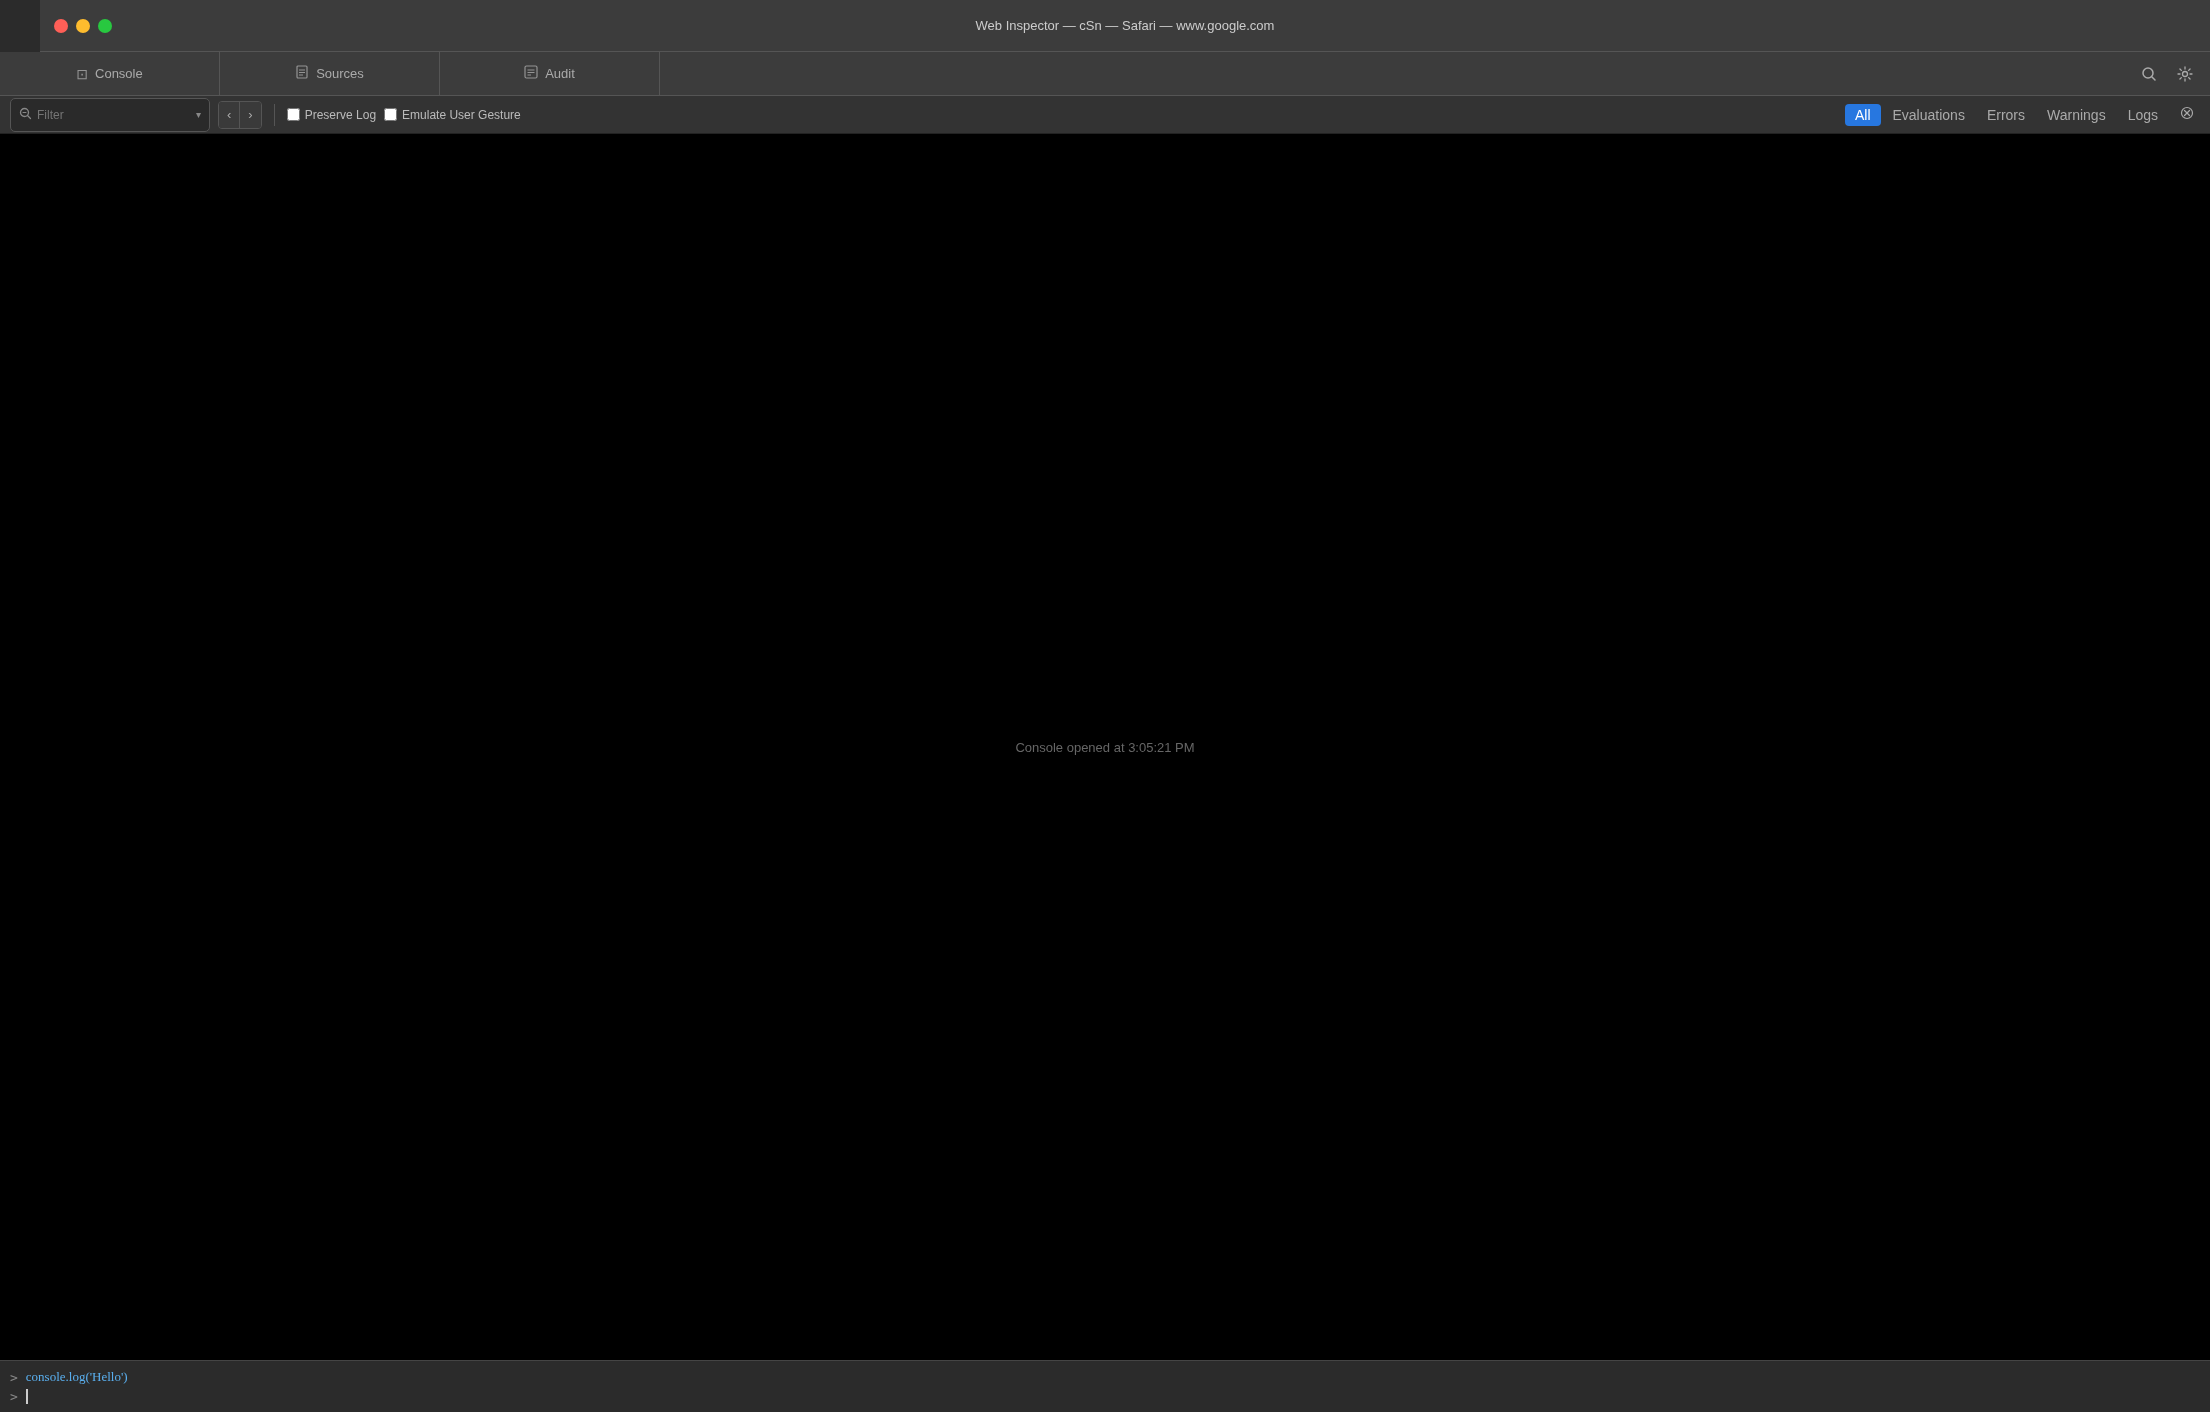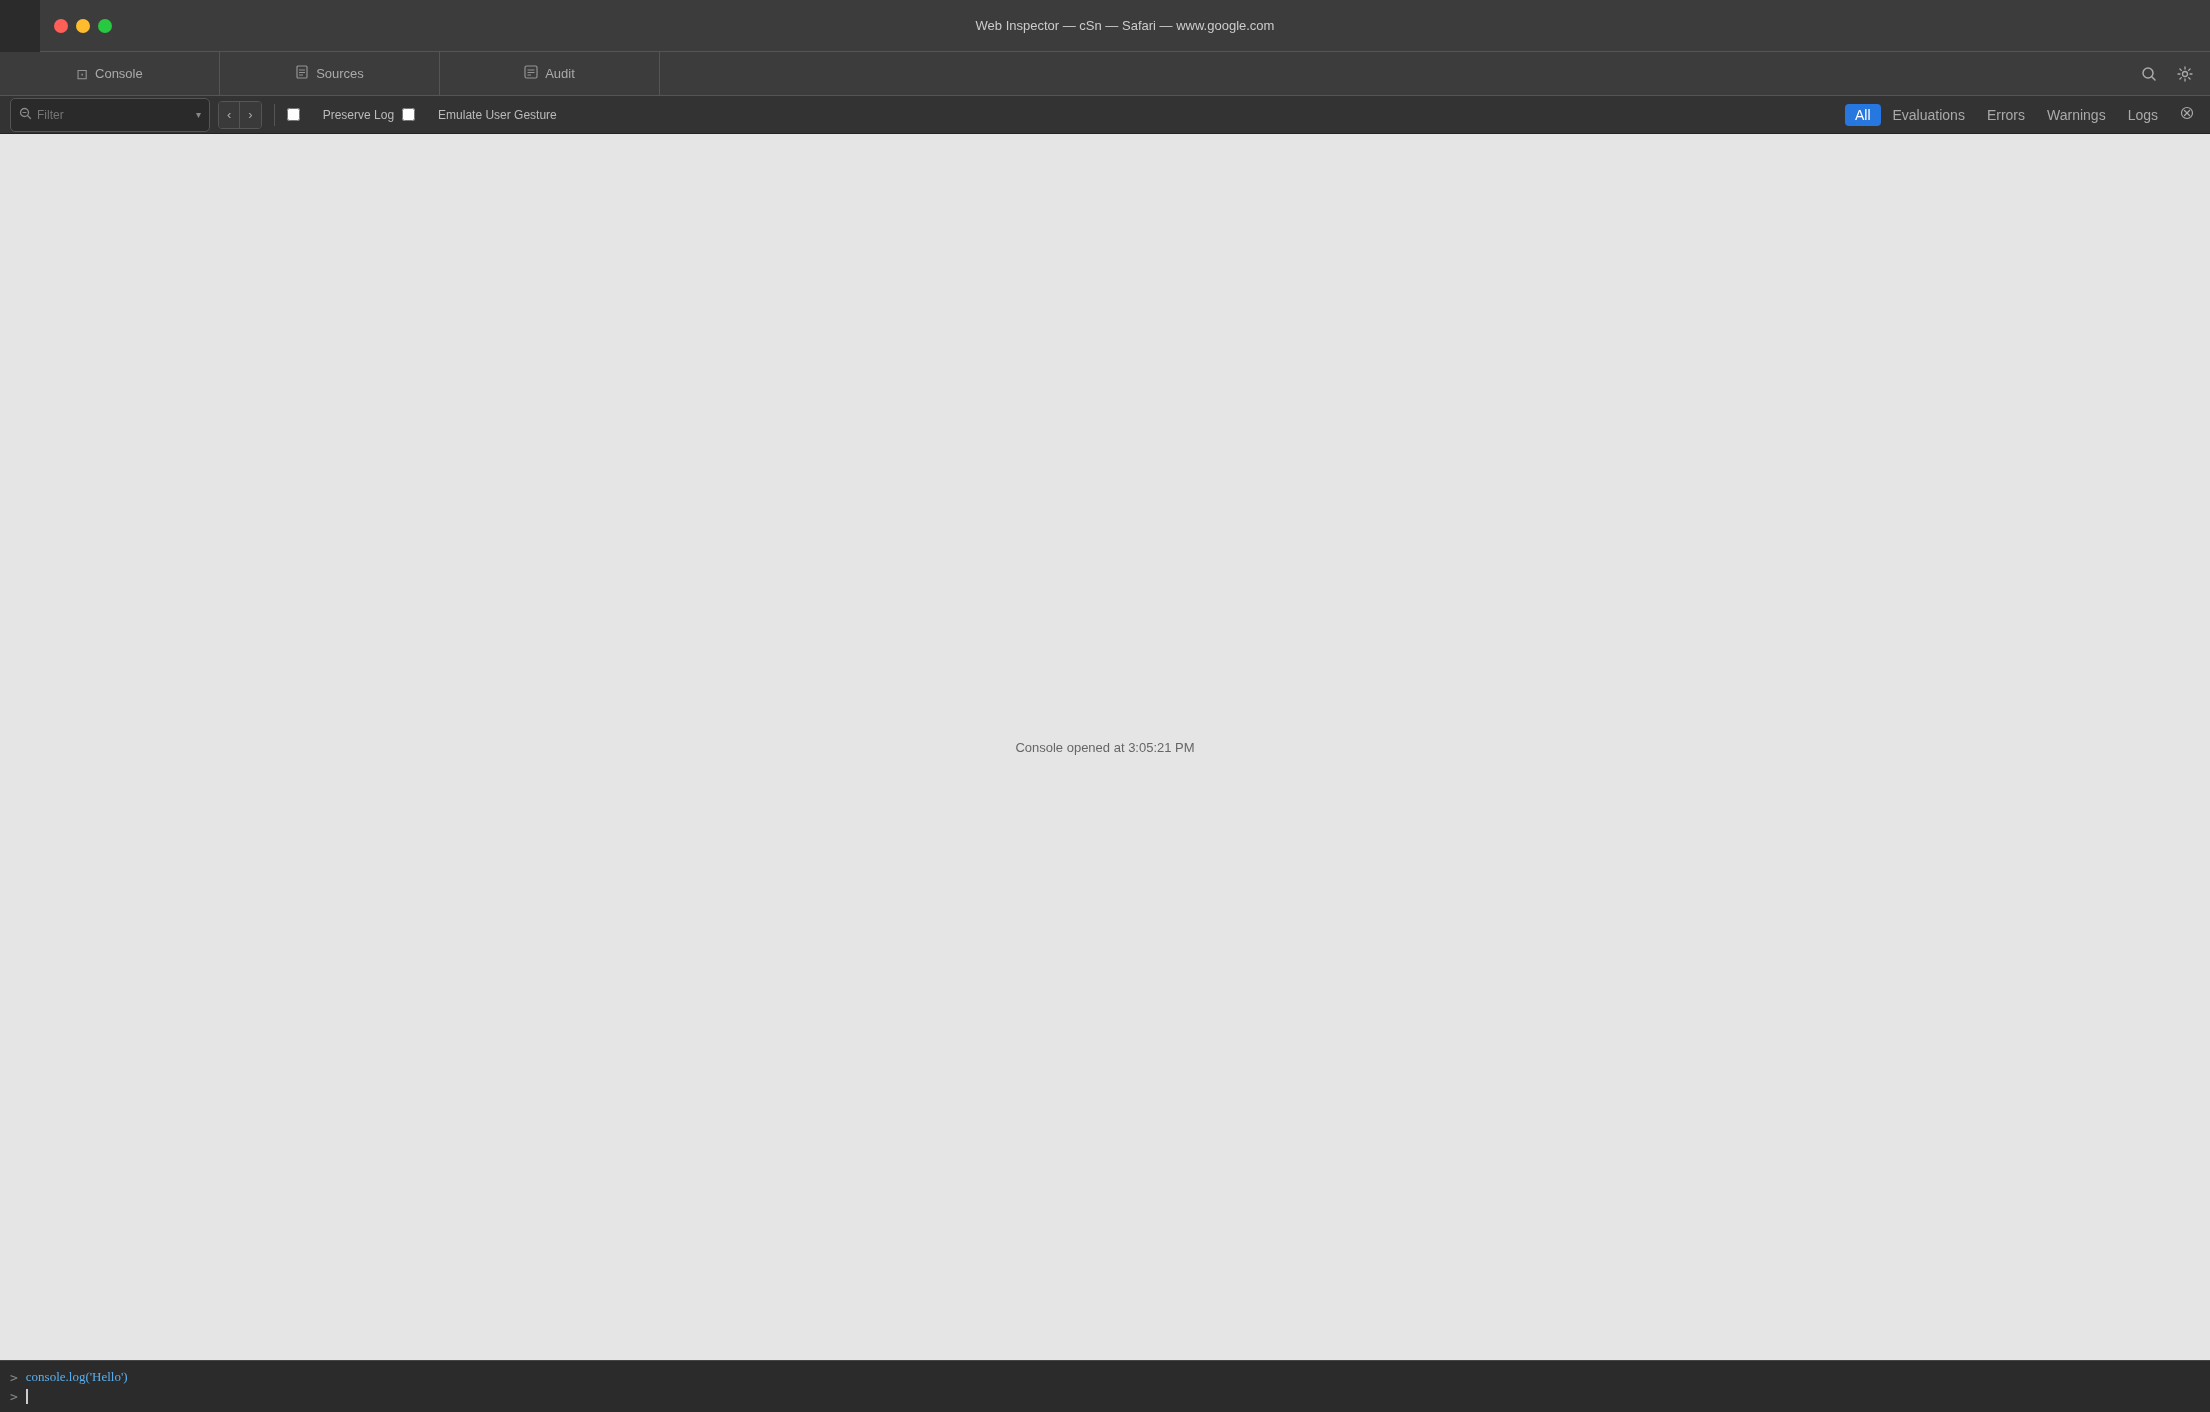--- a/index.html
+++ b/index.html
@@ -174,21 +174,21 @@
     .separator {
       width: 1px;
       height: 22px;
       background: #555;
       margin: 0 4px;
     }
 
     .checkbox-label {
       display: flex;
       align-items: center;
-      gap: 23px;
+      gap: 5px;
       color: #bbb;
       font-size: 12px;
       cursor: pointer;
       user-select: none;
     }
 
     .checkbox-label input[type="checkbox"] {
       accent-color: #555;
       cursor: pointer;
     }
@@ -222,21 +222,21 @@
       cursor: pointer;
       font-size: 16px;
       padding: 2px 6px;
       border-radius: 3px;
       margin-left: 4px;
     }
 
     
     .console-content {
       flex: 1;
-      background: #e5e5e5;
+      background: #000000;
       display: flex;
       flex-direction: column;
       overflow: hidden;
       position: relative;
       justify-content: flex-end;
     }
 
     .console-empty {
       flex: 1;
       display: flex;

